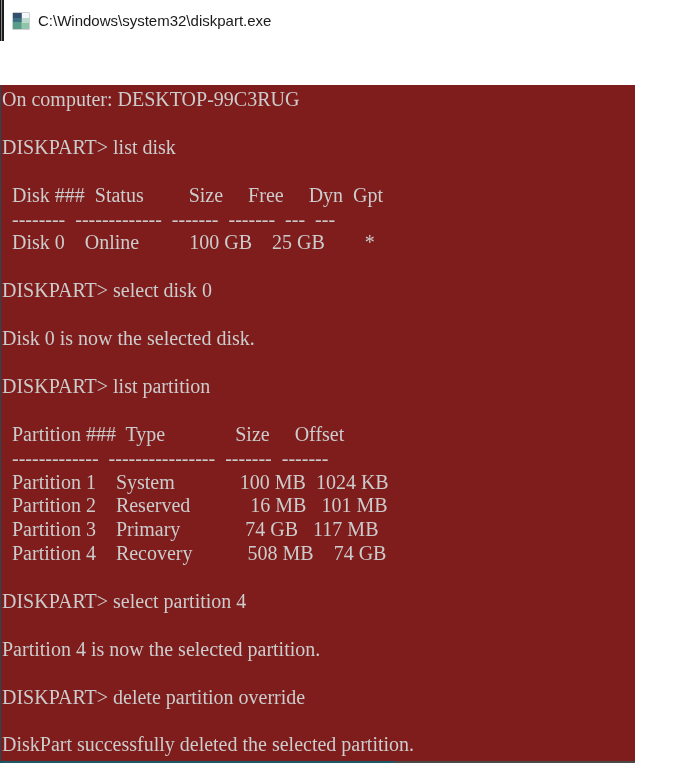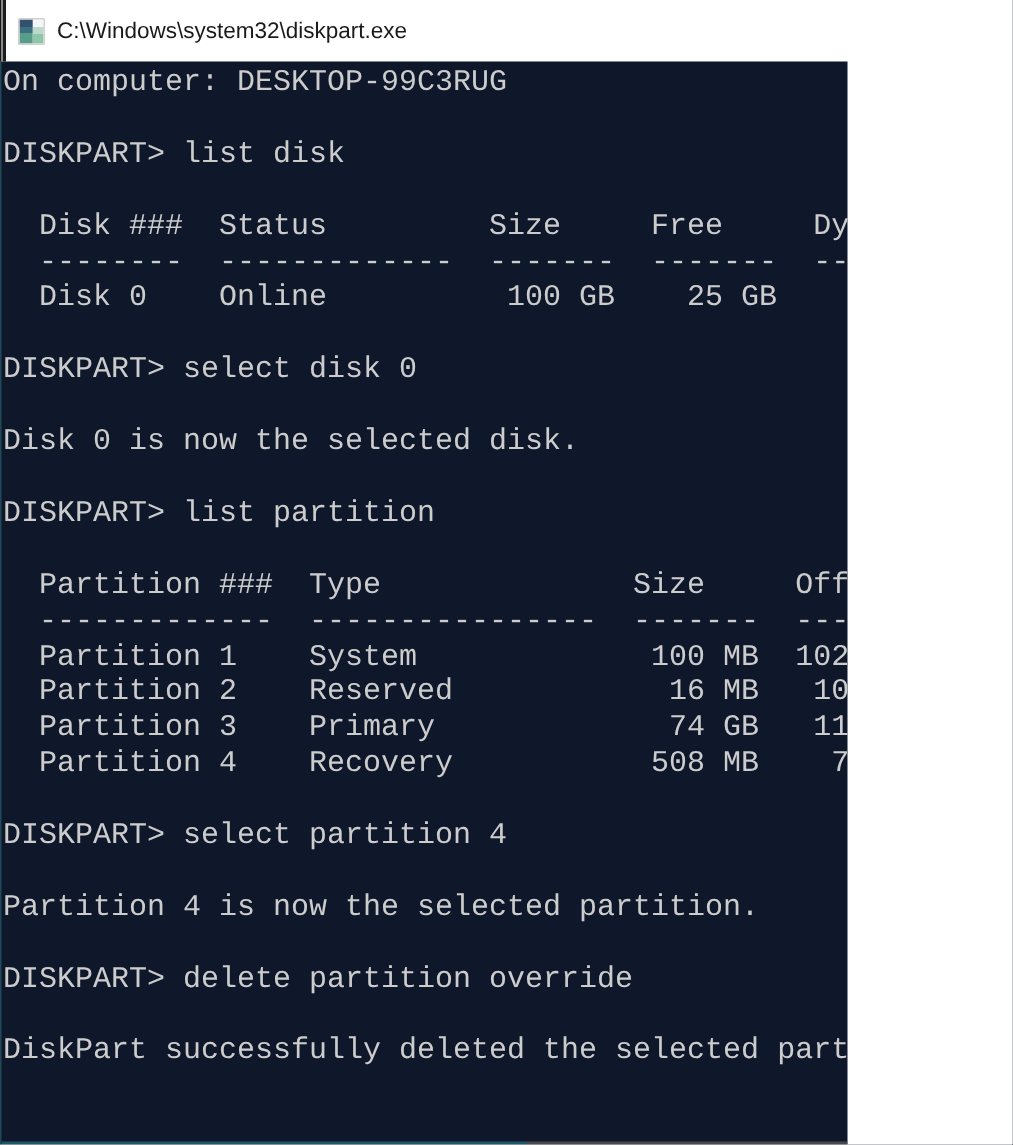--- a/index.html
+++ b/index.html
@@ -4,24 +4,25 @@
 <style>
   html, body {
     margin: 0;
     padding: 0;
     width: 675px;
     height: 763px;
     overflow: hidden;
     background: #ffffff;
   }
   .window {
-    width: 565px;
+    width: 635px;
     height: 763px;
     display: flex;
     flex-direction: column;
+    gap: 44px;
   }
   
   .titlebar {
     position: relative;
     height: 41px;
     box-sizing: border-box;
     background: #ffffff;
     display: flex;
     align-items: center;
     padding-left: 12px;
@@ -53,23 +54,23 @@
     font-size: 15px;
     color: #1a1a1a;
     white-space: nowrap;
   }
   
   .console {
     position: relative;
     flex: 1 1 auto;
     box-sizing: border-box;
     height: 722px;
-    background: #0f172a;
+    background: #7f1d1d;
     color: #cccccc;
-    font-family: Liberation Mono, monospace;
+    font-family: Liberation Serif, serif;
     font-size: 20px;
     line-height: 23.9px;
     padding: 3px 12px 0 1px;
     border-left: 1px solid #1e4a5a;
     overflow: hidden;
   }
   
   .console::after {
     content: "";
     position: absolute;

